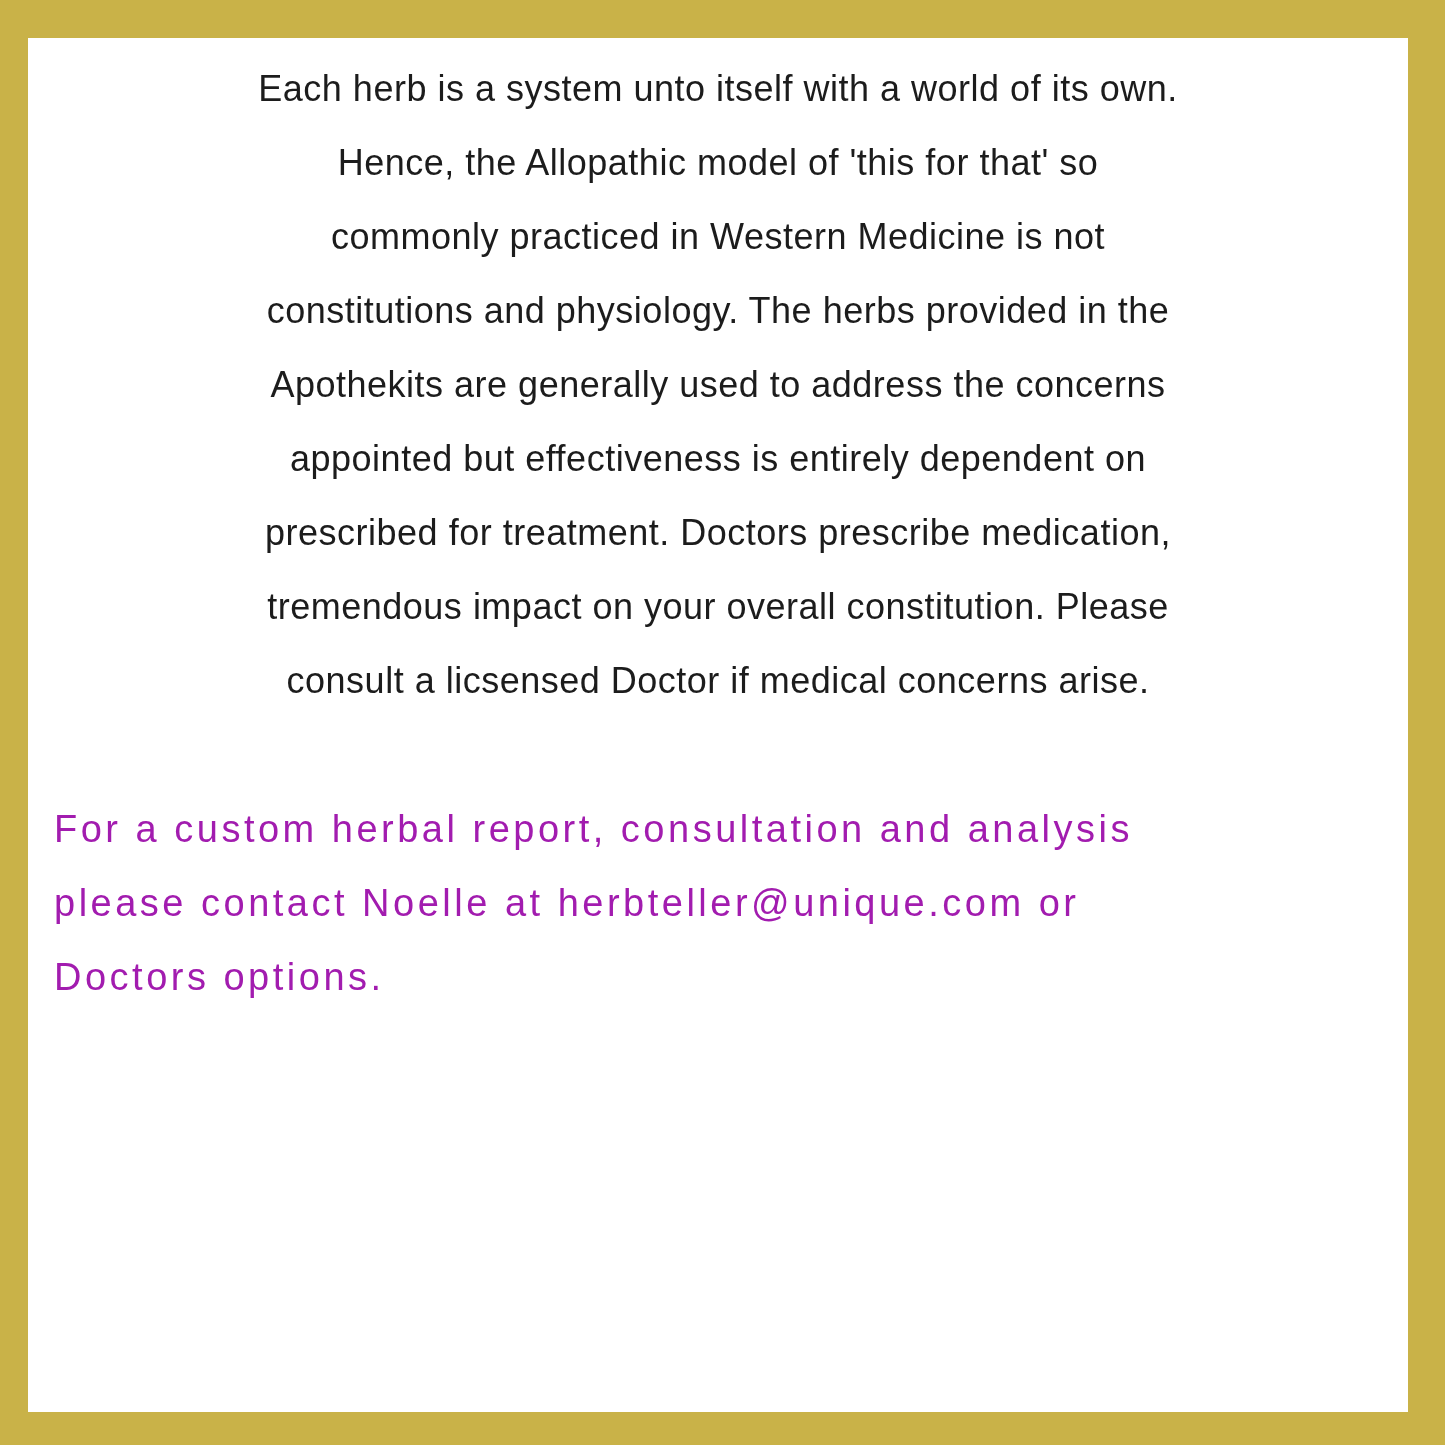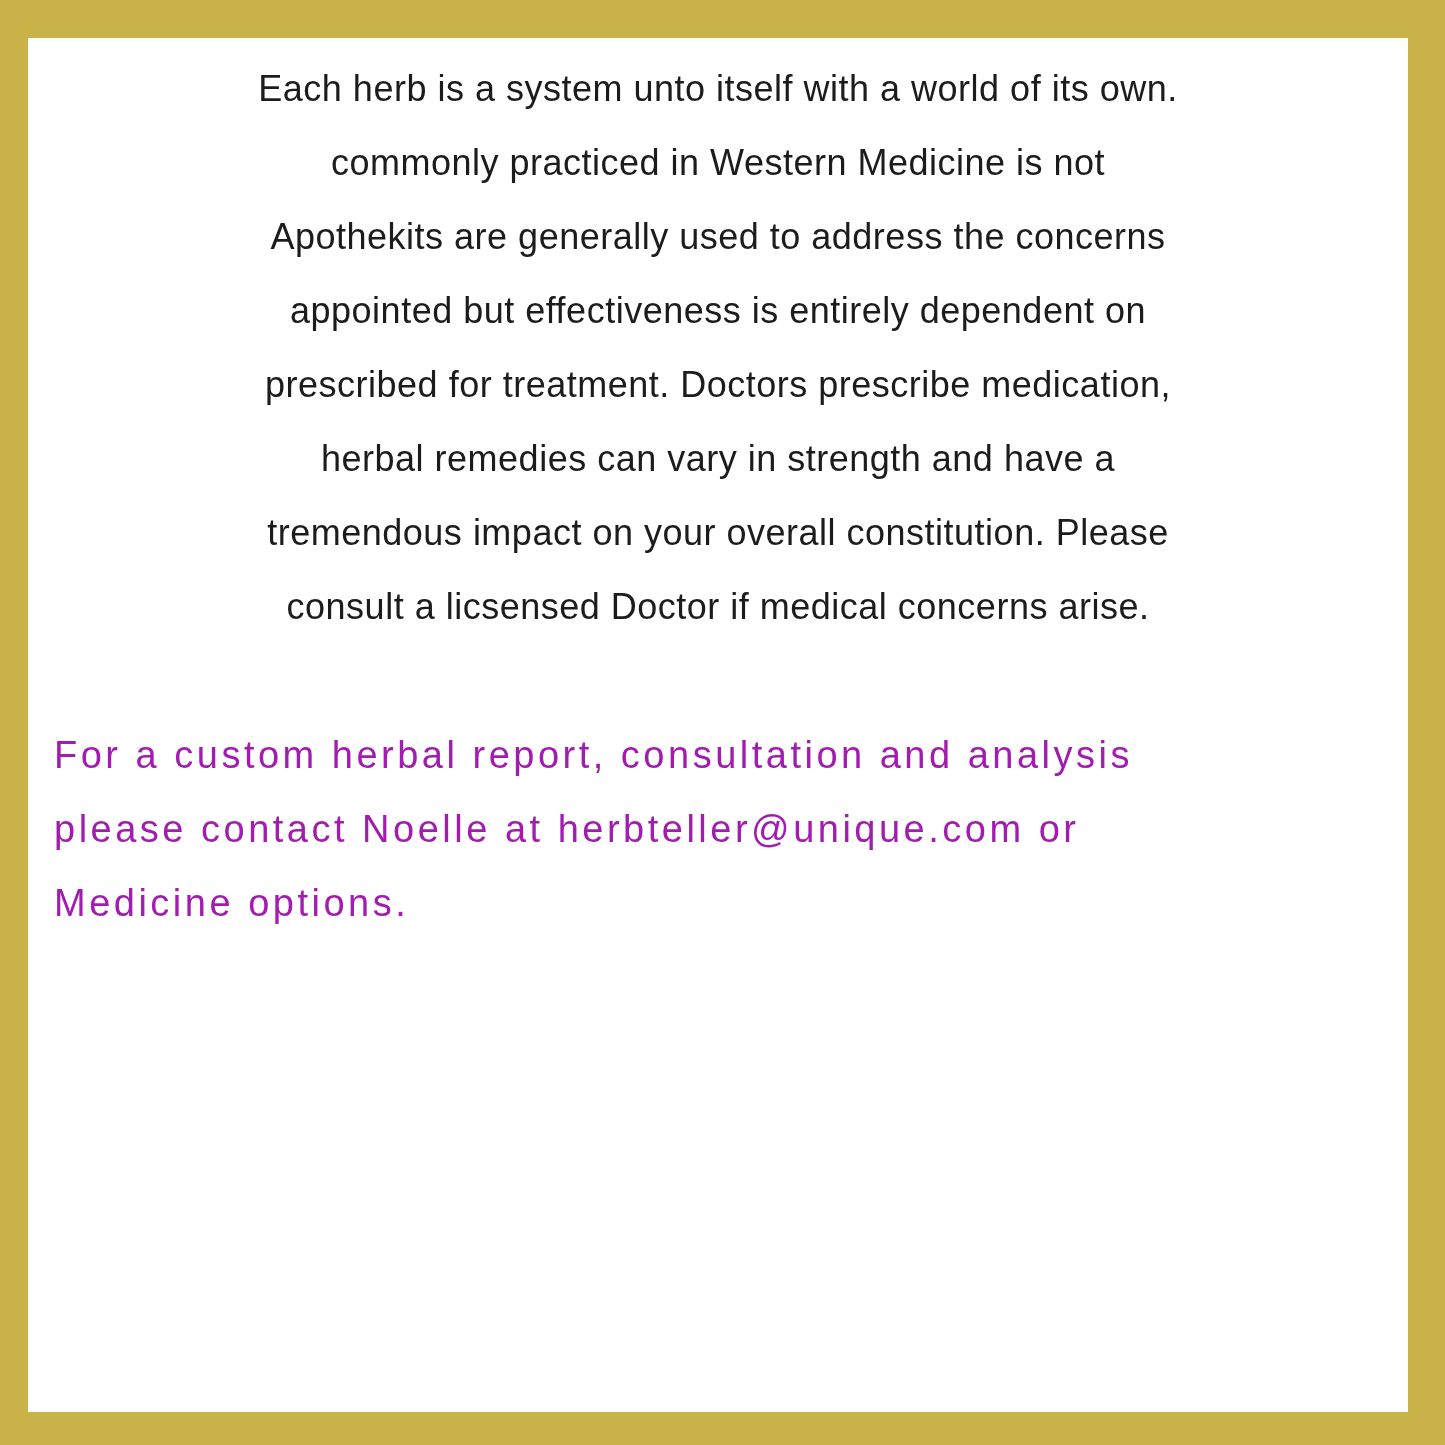--- a/index.html
+++ b/index.html
@@ -43,29 +43,30 @@
   }
 </style>
 </head>
 <body>
 
 <div class="frame">
   <div class="card">
 
     <div class="disclaimer">
       <div class="text-line">Each herb is a system unto itself with a world of its own.</div>
+      <div class="text-line">Hence, the Allopathic model of 'this for that' so</div>
       <div class="text-line">commonly practiced in Western Medicine is not</div>
+      <div class="text-line">constitutions and physiology. The herbs provided in the</div>
       <div class="text-line">Apothekits are generally used to address the concerns</div>
       <div class="text-line">appointed but effectiveness is entirely dependent on</div>
       <div class="text-line">prescribed for treatment. Doctors prescribe medication,</div>
-      <div class="text-line">herbal remedies can vary in strength and have a</div>
       <div class="text-line">tremendous impact on your overall constitution. Please</div>
       <div class="text-line">consult a licsensed Doctor if medical concerns arise.</div>
     </div>
 
     <div class="contact">
       <div class="text-line">For a custom herbal report, consultation and analysis</div>
       <div class="text-line">please contact Noelle at herbteller@unique.com or</div>
-      <div class="text-line">Medicine options.</div>
+      <div class="text-line">Doctors options.</div>
     </div>
 
   </div>
 </div>
 
 </body></html>

